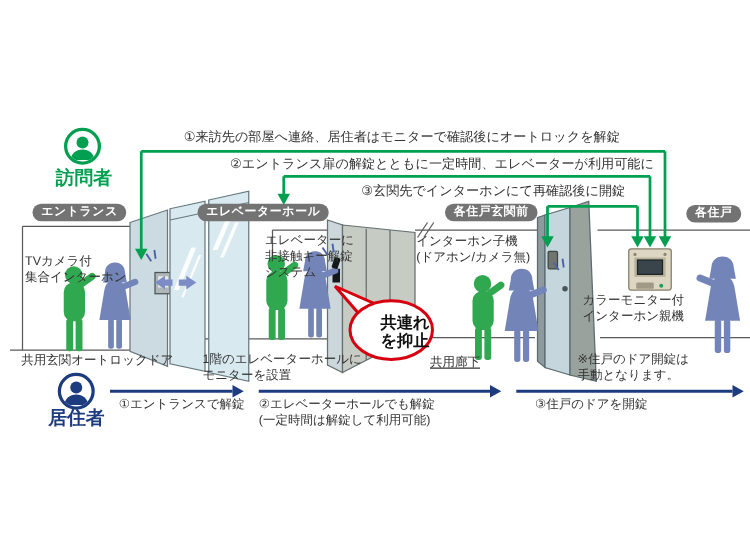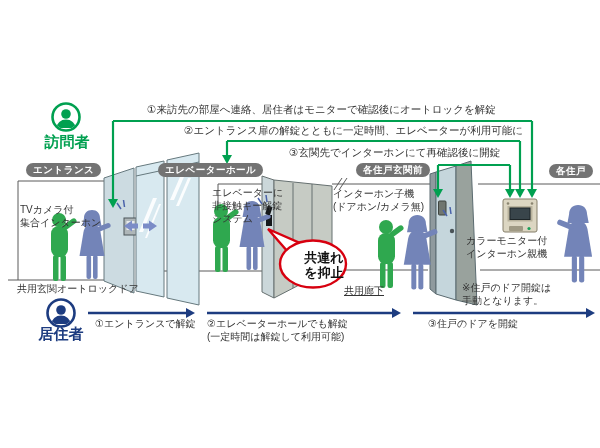--- a/index.html
+++ b/index.html
@@ -183,20 +183,22 @@
 集合インターホン</div>
   <div class="txt" style="left:212px;top:186px;">エレベーターに
 非接触キー解錠
 システム</div>
   <div class="txt" style="left:333px;top:187px;">インターホン子機
 (ドアホン/カメラ無)</div>
   <div class="txt" style="left:466px;top:234px;">カラーモニター付
 インターホン親機</div>
 
   <div class="txt" style="left:17px;top:282px;">共用玄関オートロックドア</div>
+  <div class="txt" style="left:162px;top:281px;">1階のエレベーターホールに
+モニターを設置</div>
   <div class="txt" style="left:344px;top:284px;text-decoration:underline;">共用廊下</div>
   <div class="txt" style="left:462px;top:281px;">※住戸のドア開錠は
 手動となります。</div>
 
   <div class="callout-text" style="left:283px;top:250px;width:82px;">共連れ
 を抑止</div>
 
   <span class="icon" style="left:45px;top:297px;">
     <svg width="32" height="32" viewBox="0 0 32 32">
       <defs>

